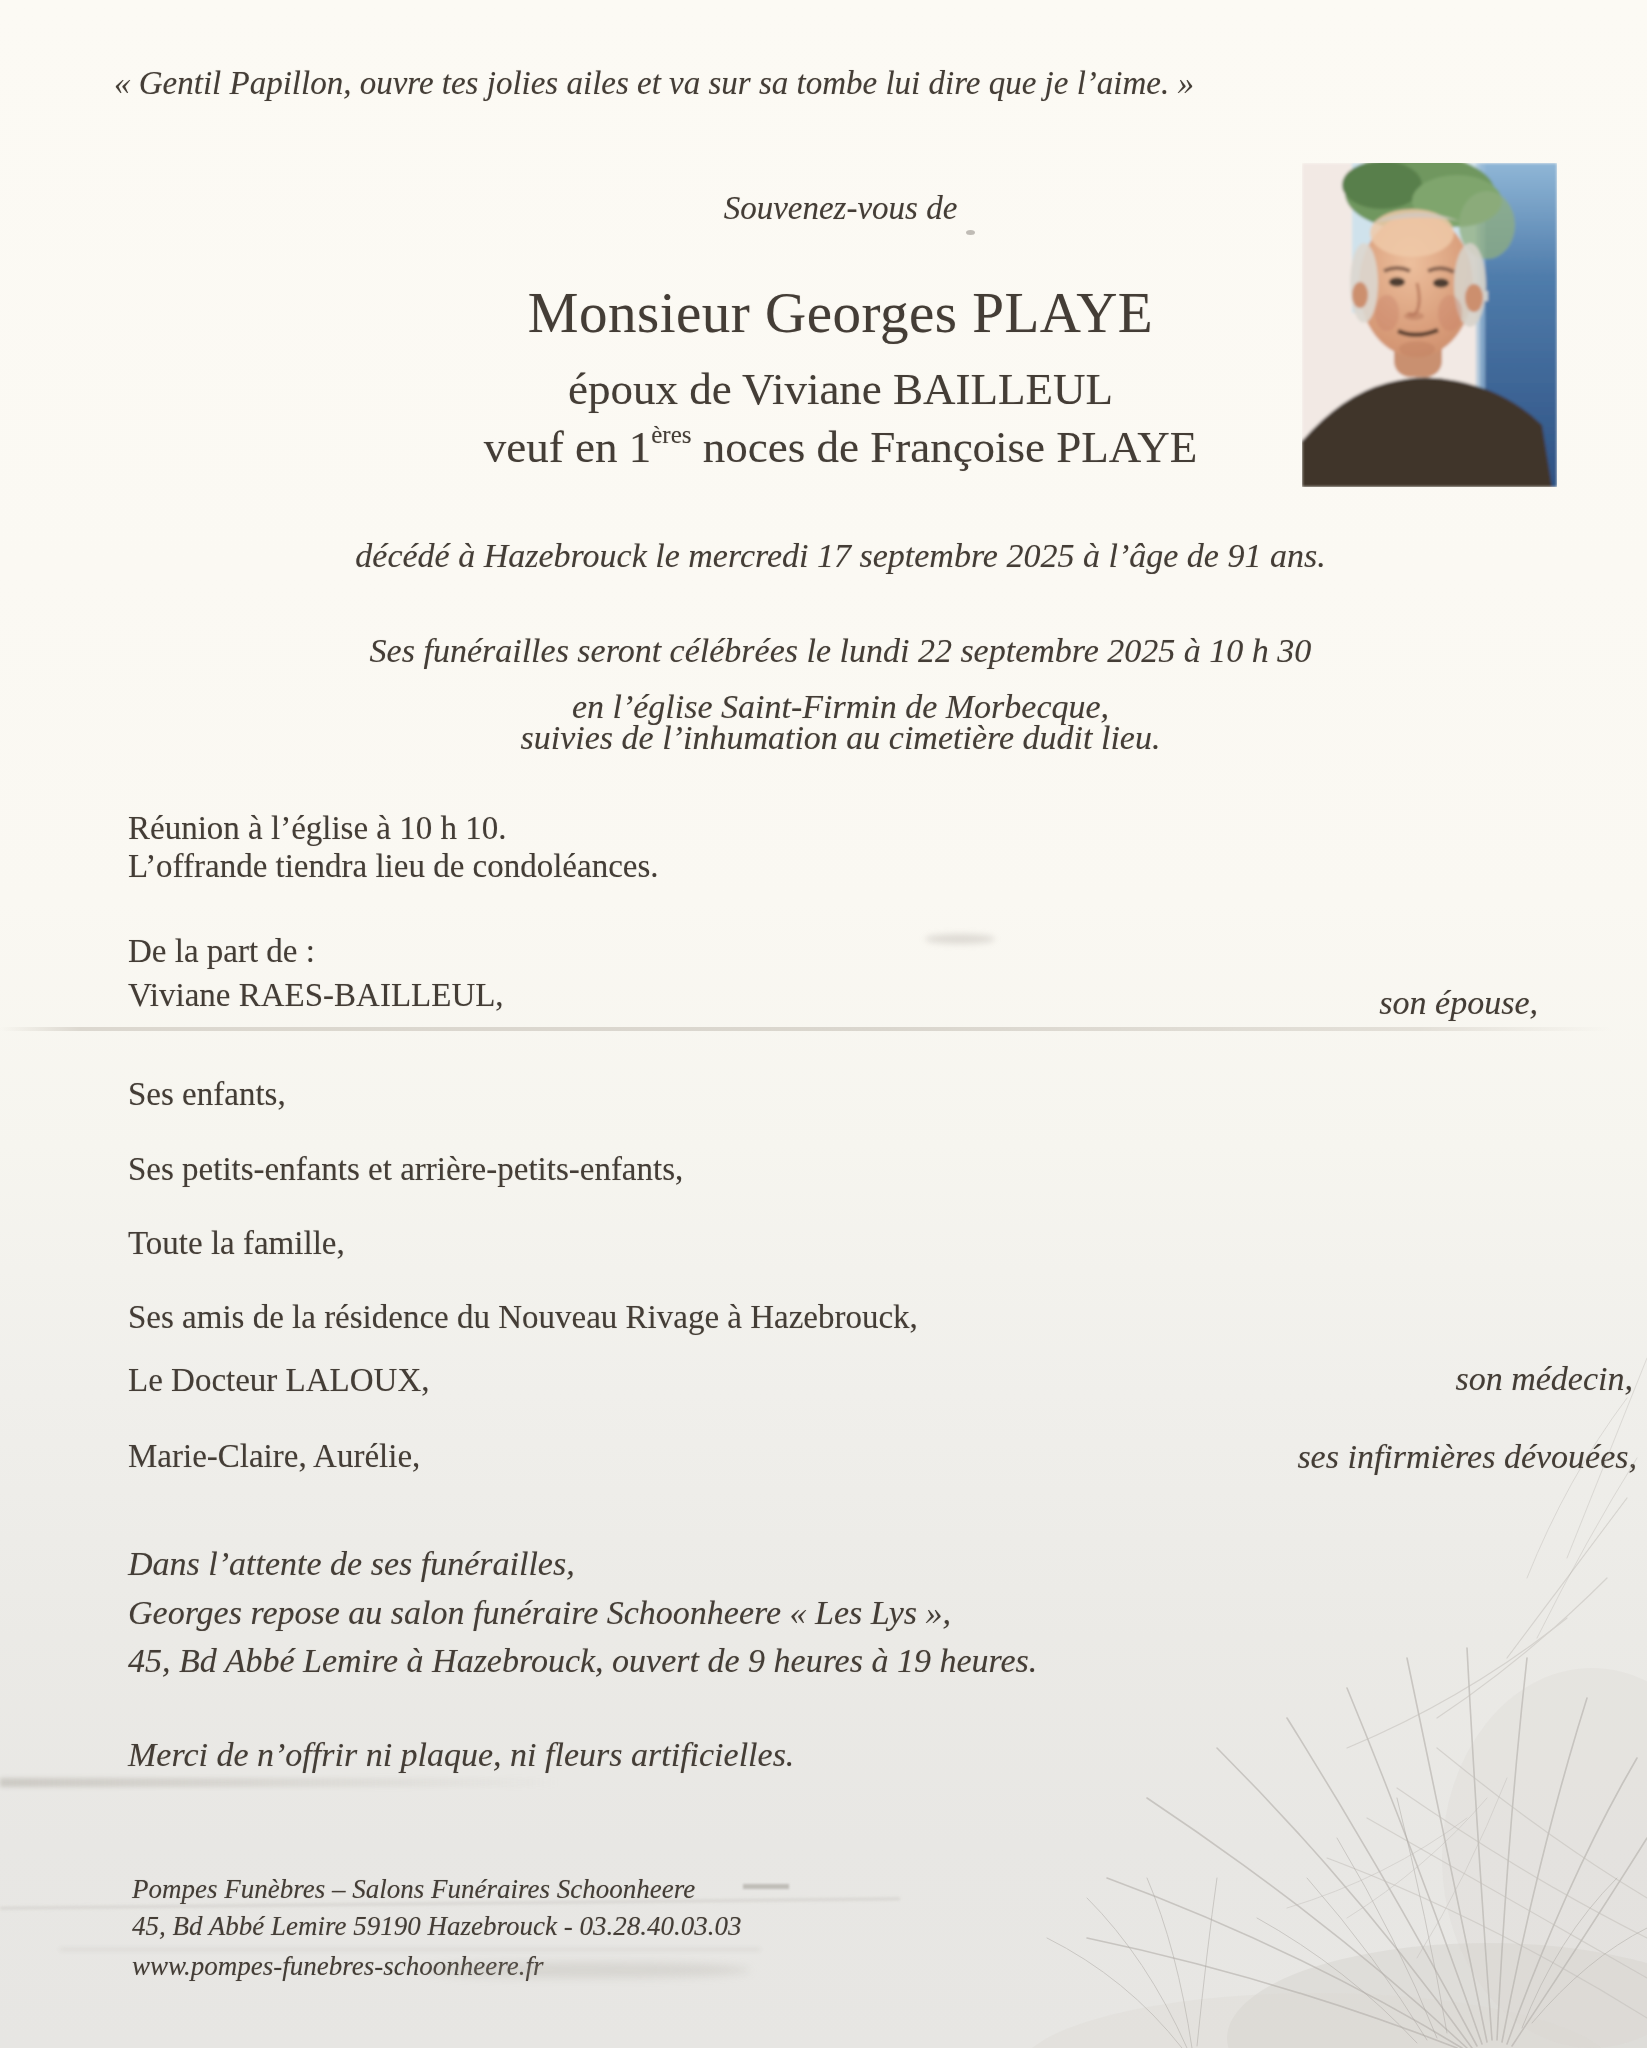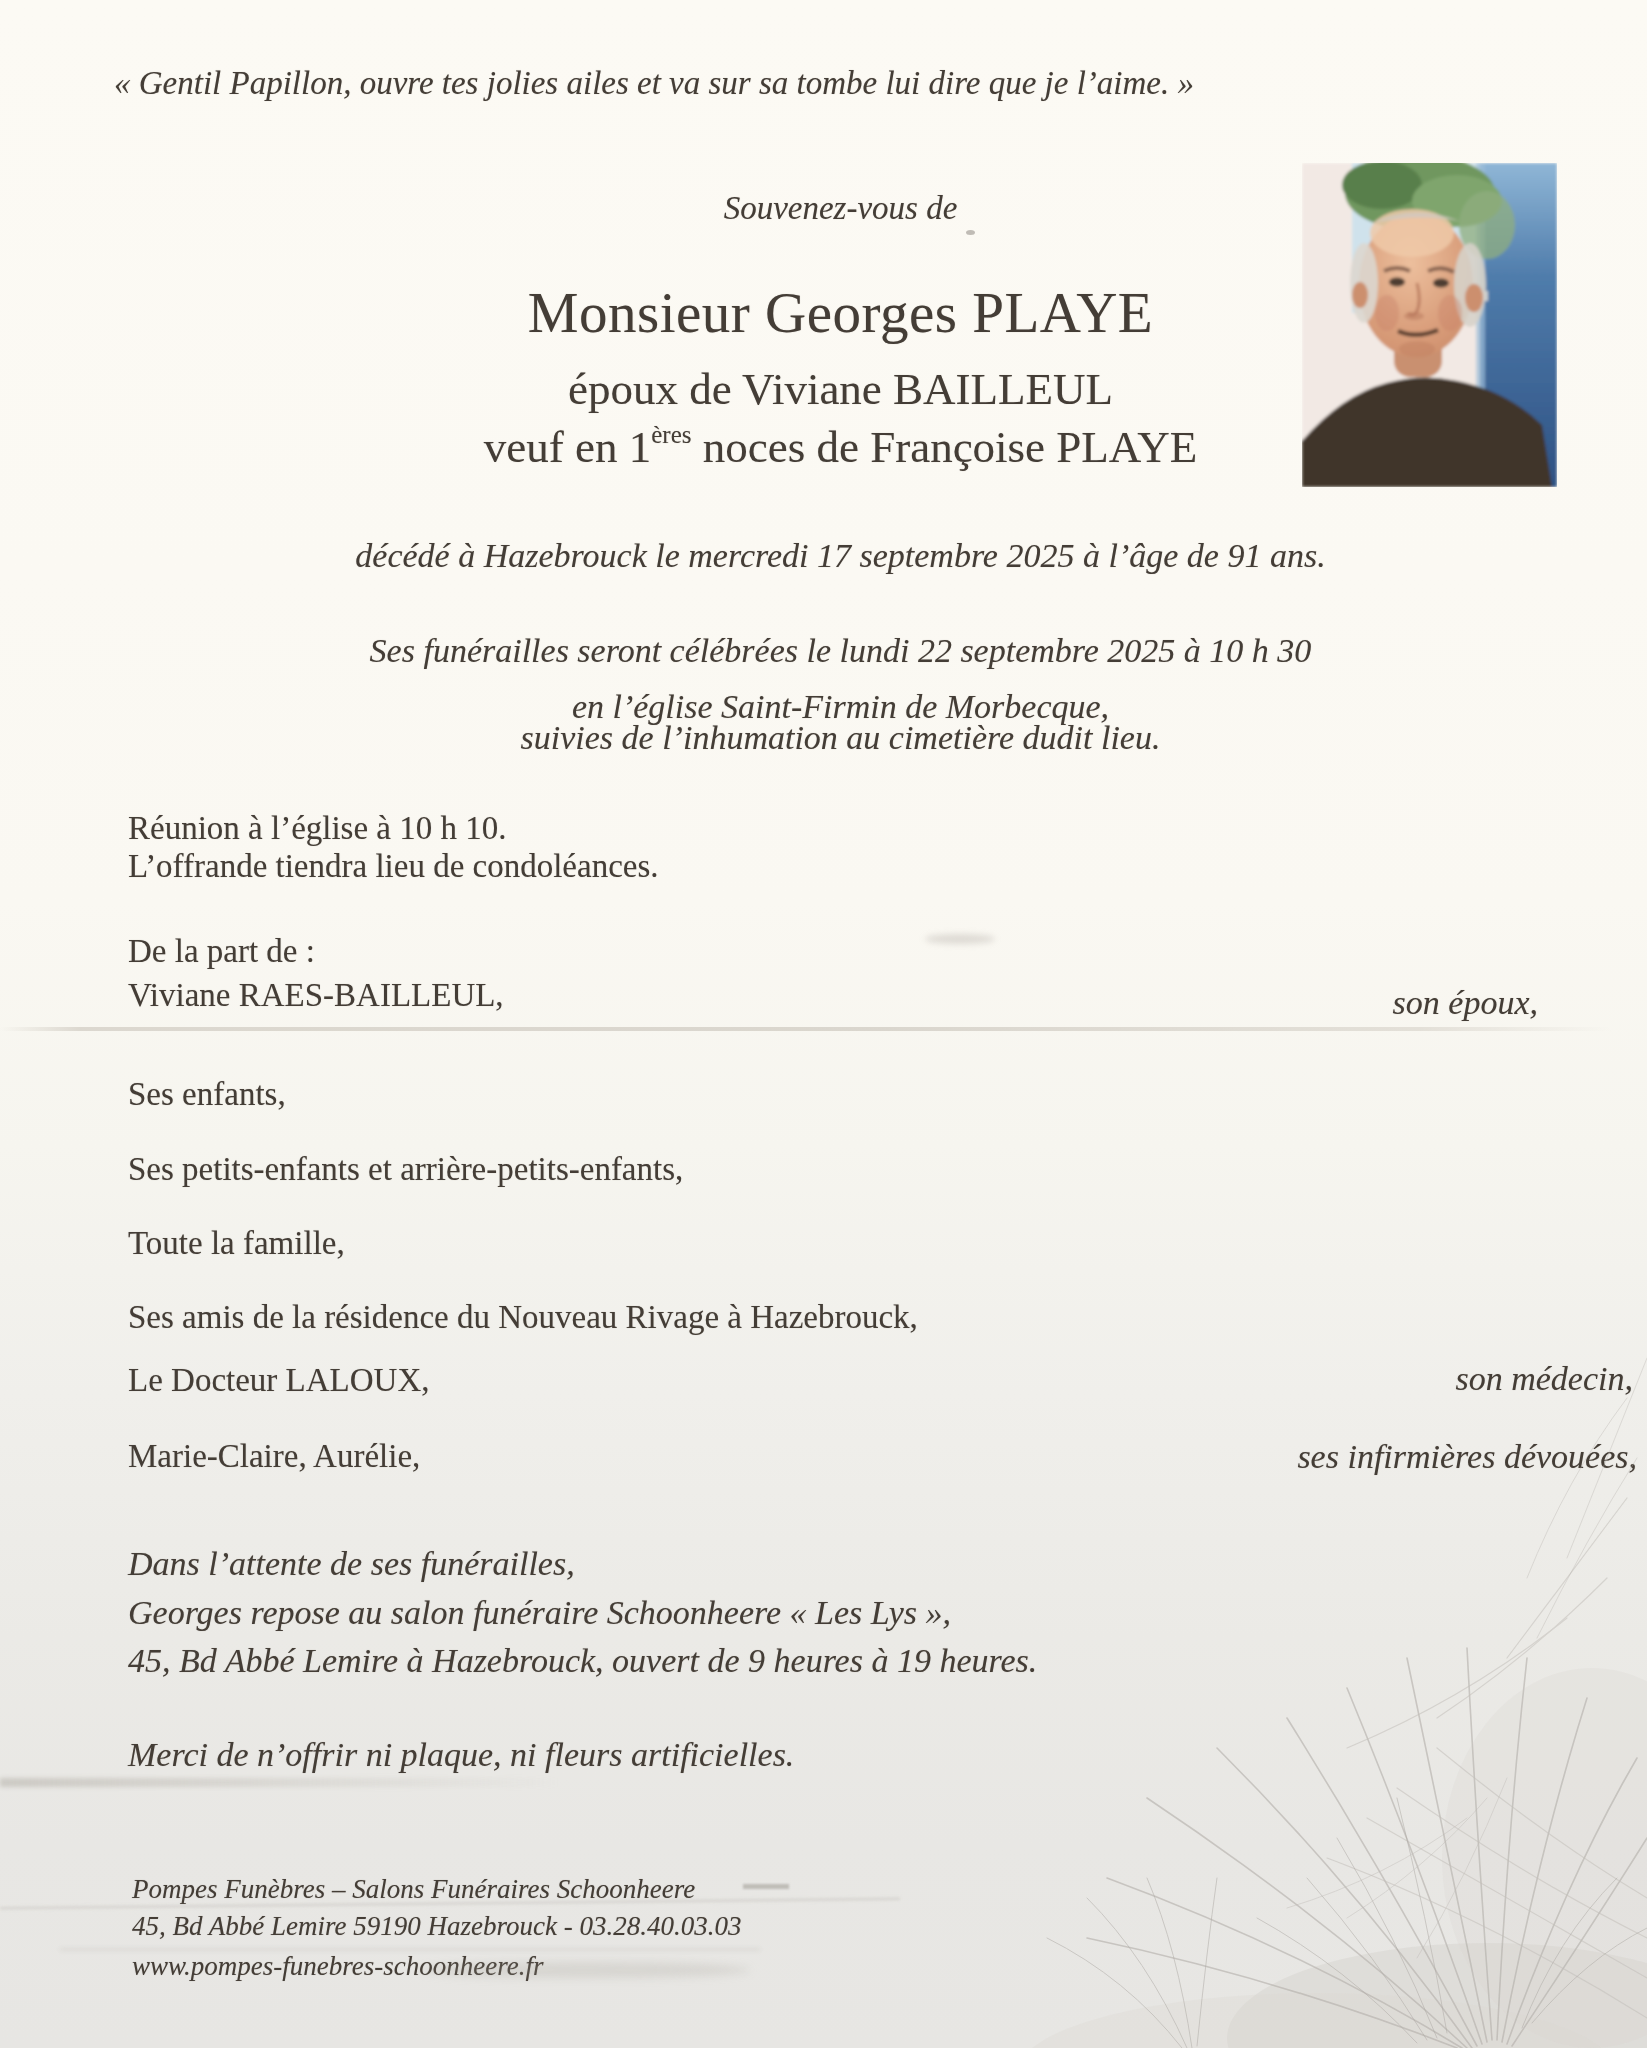--- a/index.html
+++ b/index.html
@@ -144,21 +144,21 @@
   <div class="line it s34 center" style="top:634px;">Ses funérailles seront célébrées le lundi 22 septembre 2025 à 10 h 30</div>
   <div class="line it s34 center" style="top:678px;margin-top:12px;">en l’église Saint-Firmin de Morbecque,</div>
   <div class="line it s34 center" style="top:721px;">suivies de l’inhumation au cimetière dudit lieu.</div>
 
   <div class="line s33 leftcol" style="top:812px;">Réunion à l’église à 10 h 10.</div>
   <div class="line s33 leftcol" style="top:850px;">L’offrande tiendra lieu de condoléances.</div>
 
   <div class="line s33 leftcol" style="top:935px;">De la part de :</div>
 
   <div class="line s33 leftcol" style="top:979px;">Viviane RAES-BAILLEUL,</div>
-  <div class="line it s34" style="right:109px;top:986px;">son époux,</div>
+  <div class="line it s34" style="right:109px;top:986px;">son épouse,</div>
 
   <div class="line s33 leftcol" style="top:1078px;">Ses enfants,</div>
 
   <div class="line s33 leftcol" style="top:1153px;">Ses petits-enfants et arrière-petits-enfants,</div>
 
   <div class="line s33 leftcol" style="top:1227px;text-align:center;">Toute la famille,</div>
 
   <div class="line s33 leftcol" style="top:1301px;">Ses amis de la résidence du Nouveau Rivage à Hazebrouck,</div>
 
   <div class="line s33 leftcol" style="top:1364px;">Le Docteur LALOUX,</div>

